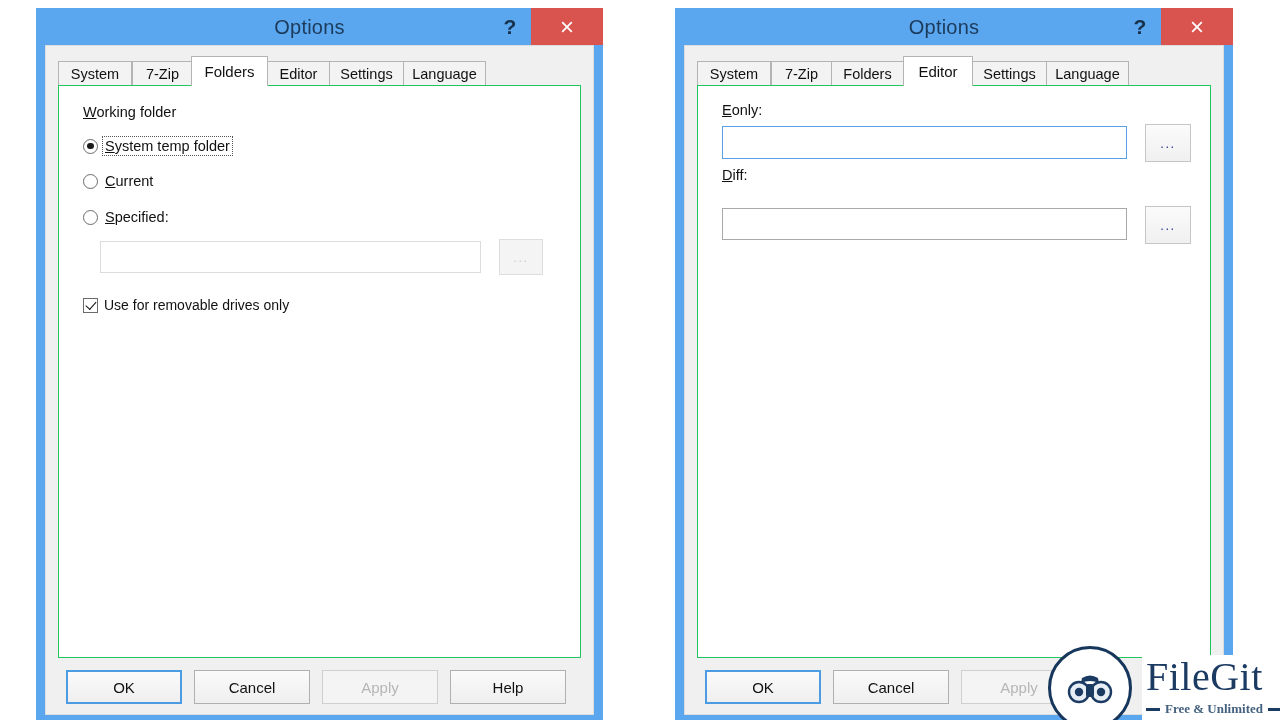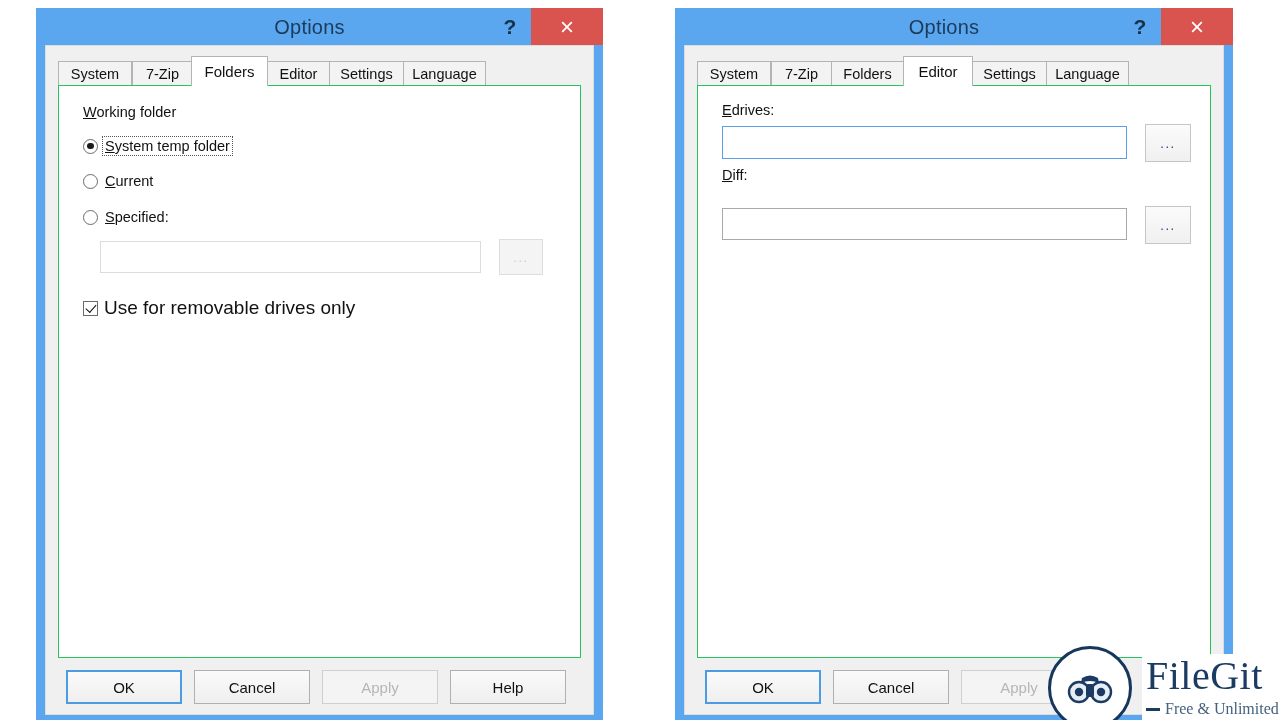--- a/index.html
+++ b/index.html
@@ -162,21 +162,21 @@
   .checkbox.on::after {
     content: "";
     position: absolute;
     left: 4px; top: 0.5px;
     width: 4.5px; height: 9px;
     border: solid #111;
     border-width: 0 1.8px 1.8px 0;
     transform: rotate(42deg);
   }
   .check-label {
-    font-size: 19px;
+    font-size: 14px;
     color: #111;
     margin-left: 6px;
   }
 
   .textfield {
     position: absolute;
     background: #ffffff;
     border: 1px solid #dcdcdc;
     box-sizing: border-box;
   }
@@ -245,23 +245,24 @@
     line-height: 1;
     letter-spacing: .5px;
   }
   .wm-tag {
     display: flex; align-items: center; gap: 5px;
     margin-top: 4px;
   }
   .wm-tag .bar { height: 3px; background: #1c3b63; flex: 1 1 auto; min-width: 14px; }
   .wm-tag .txt {
     font-family: "Liberation Serif", serif;
-    font-size: 16px;
+    font-size: 13px;
     color: #44617f;
     white-space: nowrap;
+    font-weight: bold;
   }
   .wm-blur {
     position: absolute;
     font-size: 13px;
     color: #8a8a8a;
     letter-spacing: 1px;
   }
 </style>
 </head>
 <body>
@@ -363,21 +364,21 @@
         <div class="tab" style="left:74px;  width:61px;">7-Zip</div>
         <div class="tab" style="left:134px; width:73px;">Folders</div>
         <div class="tab sel" style="left:206px; width:70px;">Editor</div>
         <div class="tab" style="left:275px; width:75px;">Settings</div>
         <div class="tab" style="left:349px; width:83px;">Language</div>
       </div>
 
       <div class="tabpanel">
 
         <div class="grouplabel" style="left:24px; top:16px;">
-          <span class="underl">E</span><span>drives:</span>
+          <span class="underl">E</span><span>only:</span>
         </div>
 
         <div class="textfield focus" style="left:24px; top:40px; width:405px; height:33px;"></div>
 
         <div class="browse-btn" style="left:447px; top:38px; width:46px; height:38px;">
           <span class="dots">...</span>
         </div>
 
         <div class="grouplabel" style="left:24px; top:81px;">
           <span class="underl">D</span><span>iff:</span>

